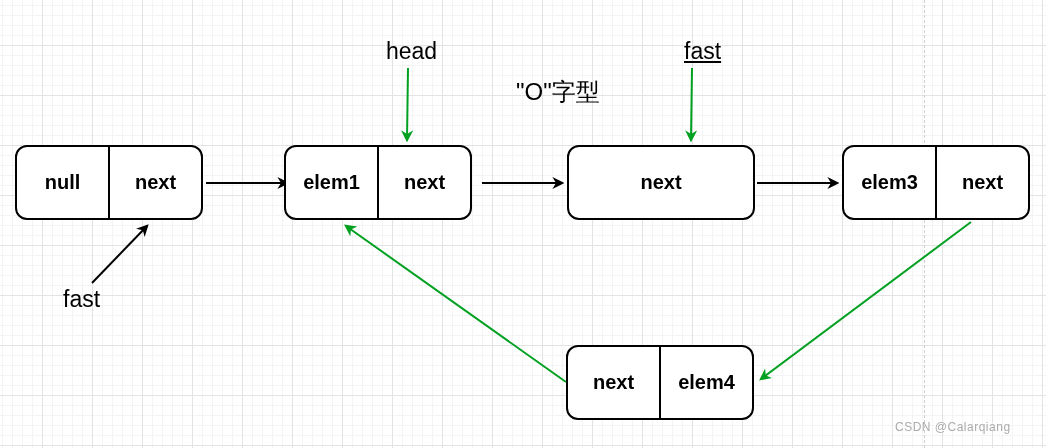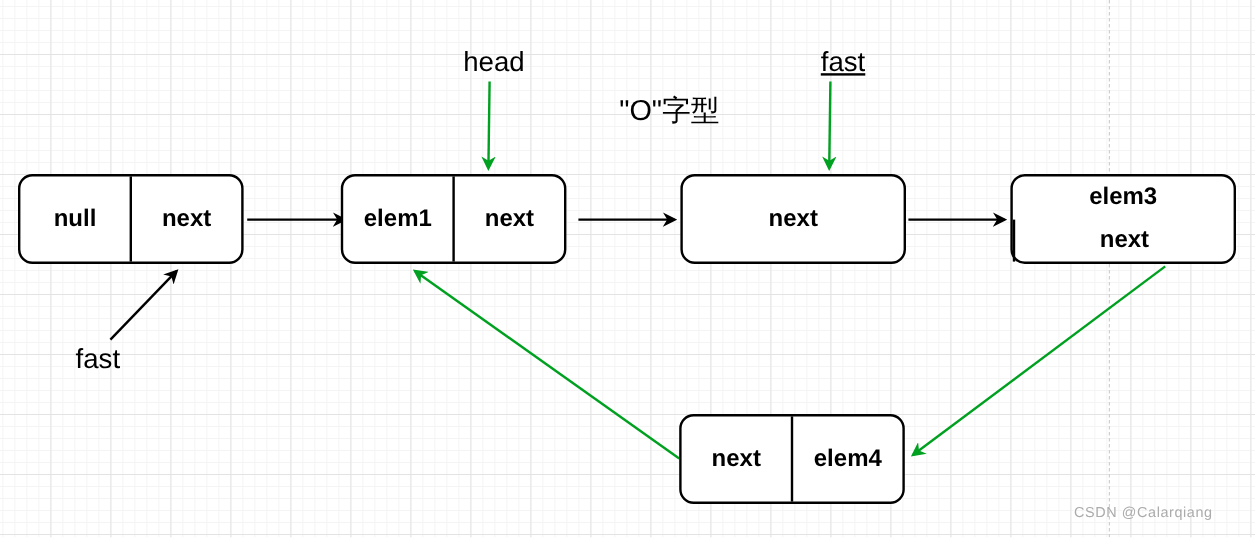--- a/index.html
+++ b/index.html
@@ -58,21 +58,21 @@
     font-size: 20px;
     color: #000000;
     overflow: hidden;
   }
   .node .cell + .cell {
     border-left: 2px solid #000000;
   }
   .node-null  { left: 15px;  top: 145px; }
   .node-elem1 { left: 284px; top: 145px; justify-content: flex-end; }
   .node-elem2 { left: 567px; top: 145px; }
-  .node-elem3 { left: 842px; top: 145px; flex-direction: column; }
+  .node-elem3 { left: 842px; top: 145px; }
   .node-elem4 { left: 566px; top: 345px; }
   .label {
     position: absolute;
     font-size: 23px;
     color: #000000;
     white-space: nowrap;
     z-index: 4;
   }
   .label-slow  { left: 386px; top: 38px; }
   .label-fast  { left: 684px; top: 38px; text-decoration: underline; }

